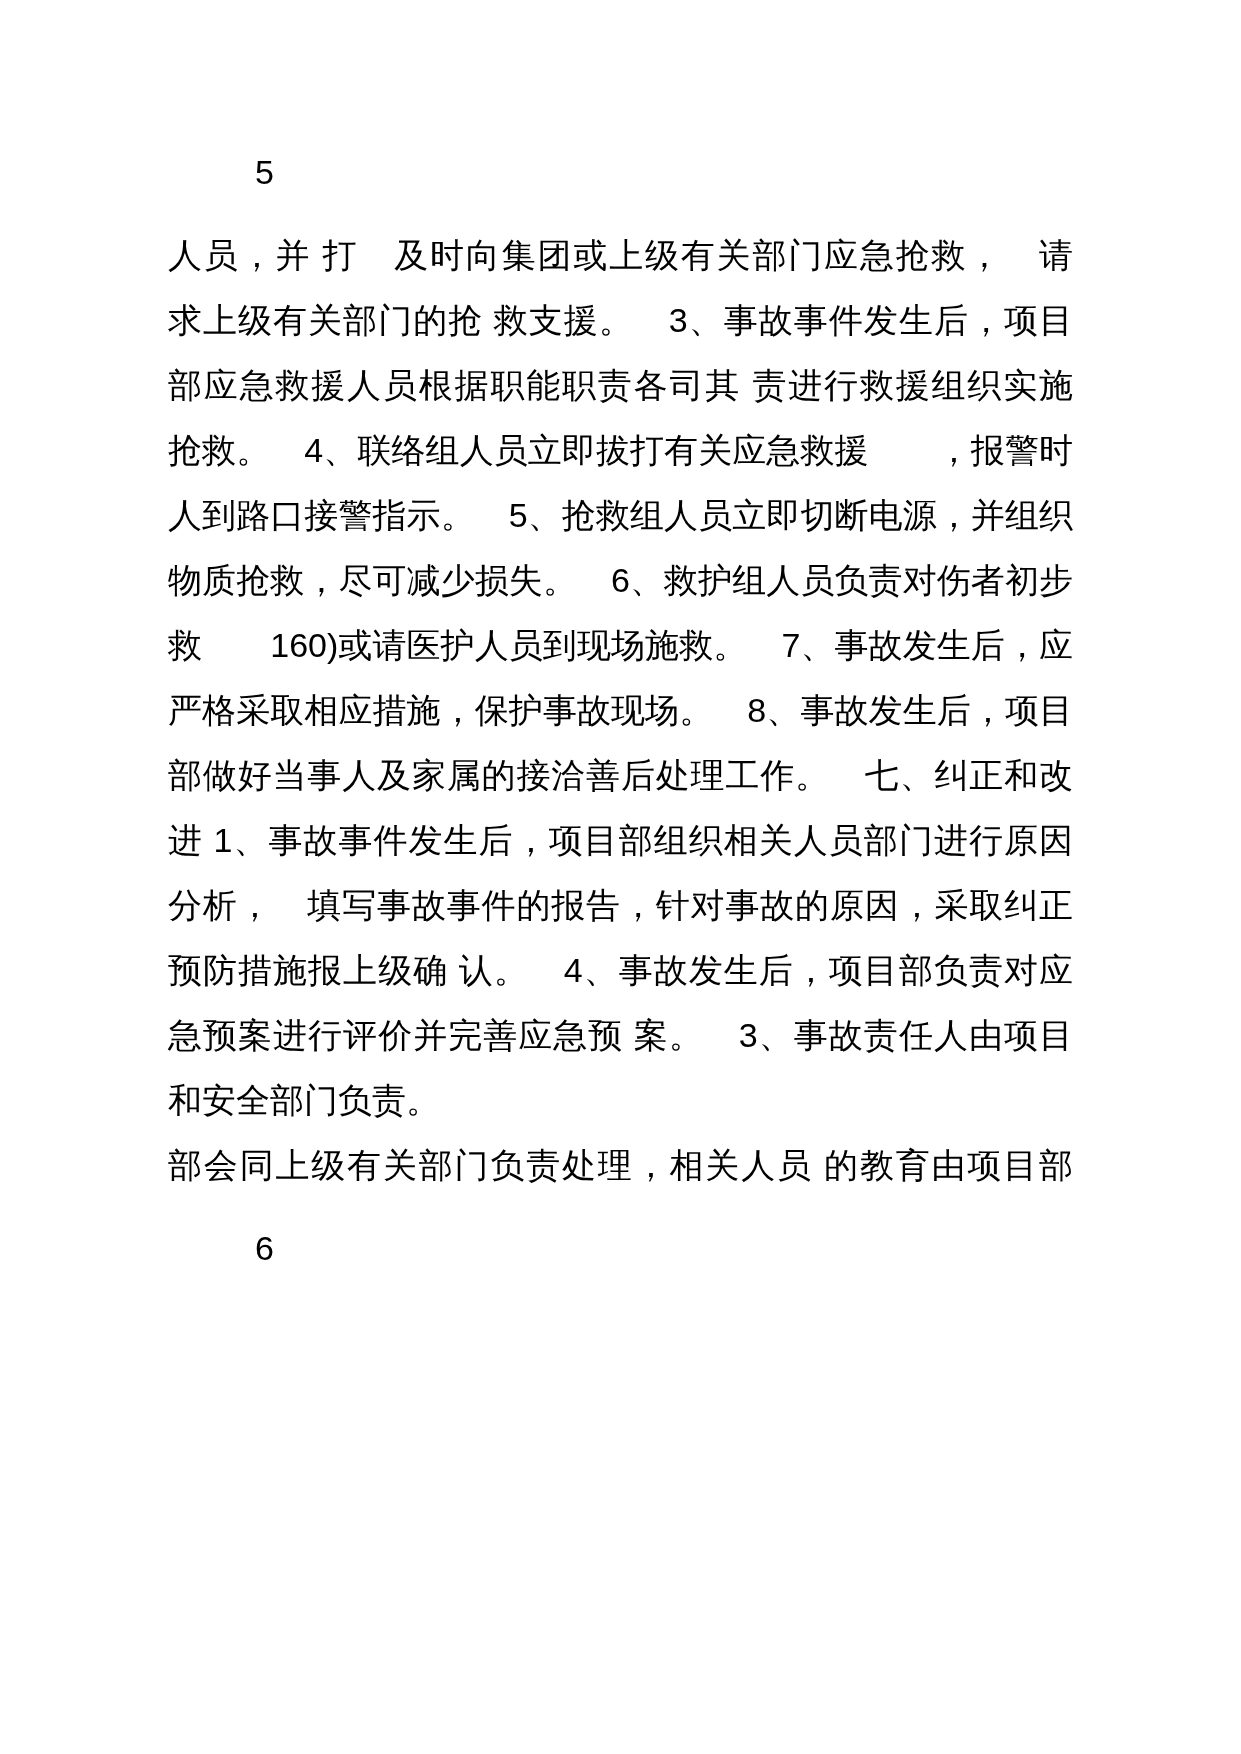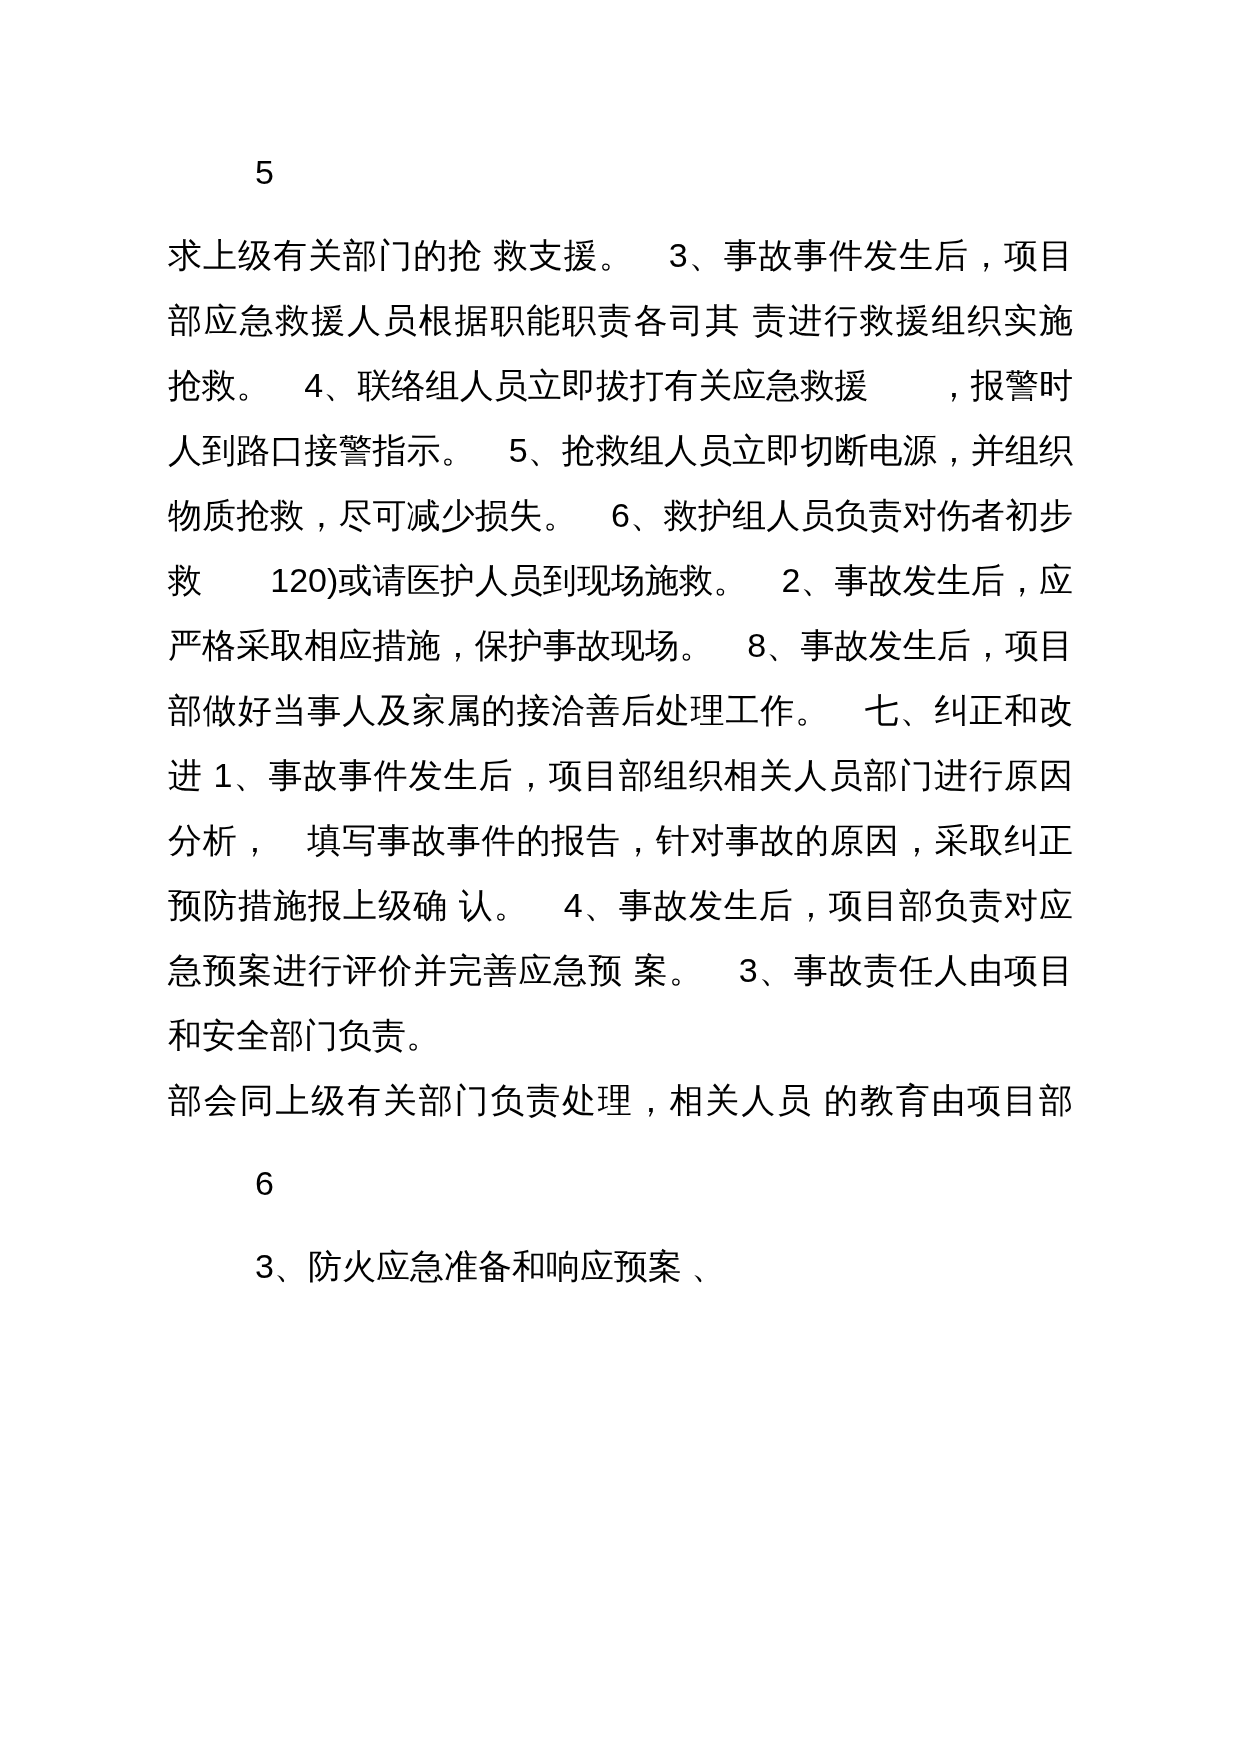--- a/index.html
+++ b/index.html
@@ -31,33 +31,33 @@
   }
 </style>
 </head>
 <body>
 
 <div class="page">
 
   <div class="para pnum-line">5</div>
 
   <div class="para">
+    <div class="line">人员，并 打　及时向集团或上级有关部门应急抢救，　请</div>
     <div class="line">求上级有关部门的抢 救支援。　3、事故事件发生后，项目</div>
     <div class="line">部应急救援人员根据职能职责各司其 责进行救援组织实施</div>
     <div class="line">抢救。　4、联络组人员立即拔打有关应急救援　　，报警时</div>
     <div class="line">人到路口接警指示。　5、抢救组人员立即切断电源，并组织</div>
     <div class="line">物质抢救，尽可减少损失。　6、救护组人员负责对伤者初步</div>
-    <div class="line">救　　120)或请医护人员到现场施救。　2、事故发生后，应</div>
+    <div class="line">救　　160)或请医护人员到现场施救。　7、事故发生后，应</div>
     <div class="line">严格采取相应措施，保护事故现场。　8、事故发生后，项目</div>
     <div class="line">部做好当事人及家属的接洽善后处理工作。　七、纠正和改</div>
     <div class="line">进 1、事故事件发生后，项目部组织相关人员部门进行原因</div>
     <div class="line">分析，　填写事故事件的报告，针对事故的原因，采取纠正</div>
     <div class="line">预防措施报上级确 认。　4、事故发生后，项目部负责对应</div>
     <div class="line">急预案进行评价并完善应急预 案。　3、事故责任人由项目</div>
     <div class="line end">和安全部门负责。</div>
     <div class="line">部会同上级有关部门负责处理，相关人员 的教育由项目部</div>
   </div>
 
   <div class="para pnum-line">6</div>
 
-  <div class="para heading-line">3、防火应急准备和响应预案 、</div>
 
 </div>
 
 </body></html>

